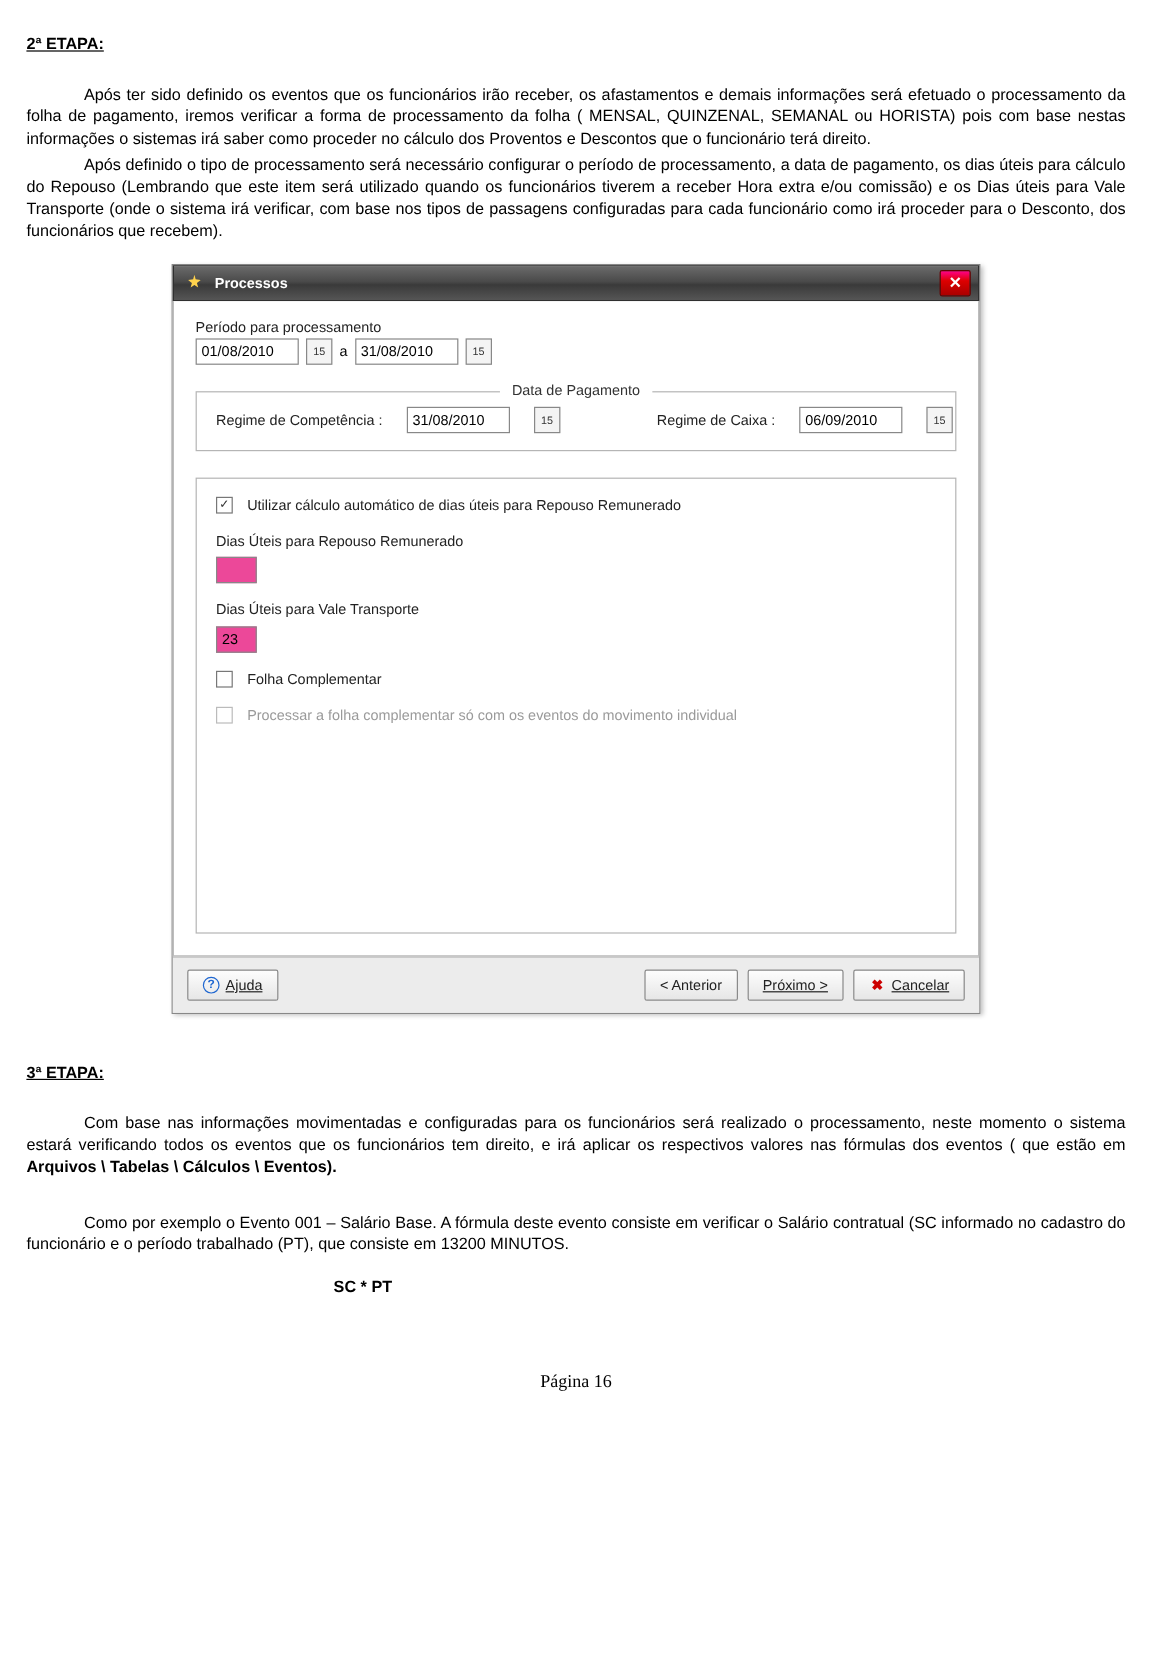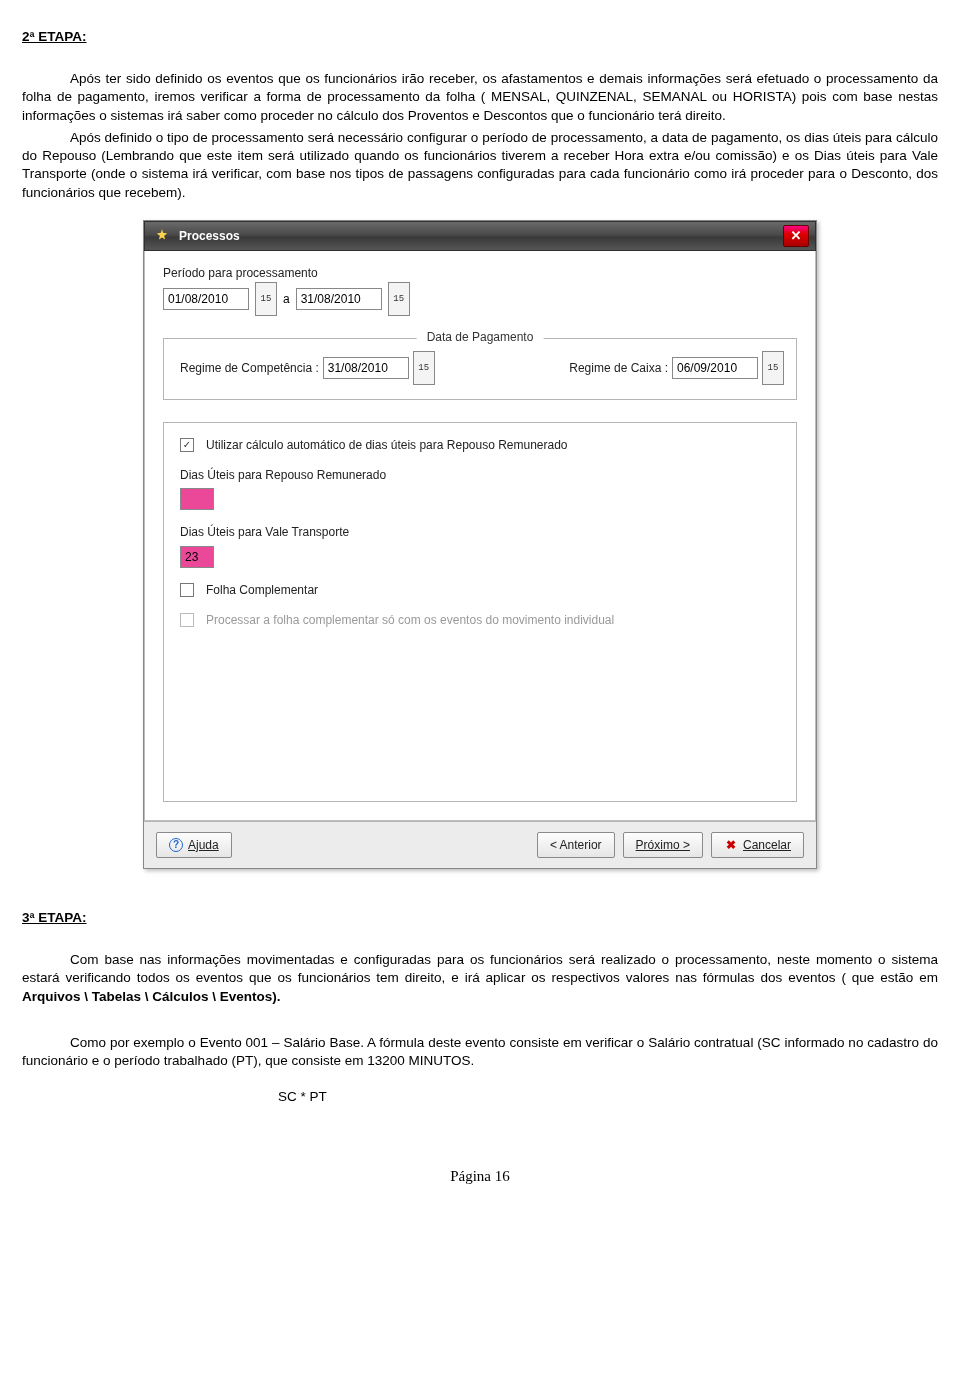--- a/index.html
+++ b/index.html
@@ -3,21 +3,21 @@
 <meta charset="utf-8">
 <style>
   * { box-sizing: border-box; margin: 0; padding: 0; }
   html, body { width: 960px; background: #fff; font-family: Verdana, Arial, sans-serif; }
   body { padding: 28px 22px 20px 22px; color: #000; font-size: 13.5px; line-height: 1.35; }
   .bold { font-weight: bold; }
   .section-title { font-weight: bold; text-decoration: underline; margin-bottom: 24px; display: inline-block; }
   .para { text-align: justify; margin-bottom: 4px; }
   .indent { text-indent: 48px; }
   .gap { height: 24px; }
-  .formula { font-weight: normal; margin-left: 256px; margin-top: 18px; margin-bottom: 24px; }
+  .formula { font-weight: bold; margin-left: 256px; margin-top: 18px; margin-bottom: 24px; }
   .footer { text-align: center; font-family: "Times New Roman", serif; font-size: 15px; margin-top: 60px; }
 
   
   .dialog-wrap { display: flex; justify-content: center; margin: 18px 0 40px 0; }
   .dialog {
     width: 674px;
     background: #efefef;
     border: 1px solid #888;
     box-shadow: 2px 2px 4px rgba(0,0,0,0.25);
   }
@@ -46,45 +46,45 @@
   .h-red { color: #c00000; font-family: Arial, sans-serif; font-size: 22px; margin-bottom: 14px; }
   .lbl { font-family: Tahoma, sans-serif; font-size: 12px; color: #222; }
   .row { display:flex; align-items:center; gap:6px; }
   .datebox {
     width: 86px; height: 22px;
     border: 1px solid #888; background:#fff;
     font-family: Tahoma, sans-serif; font-size: 12px;
     padding: 2px 4px;
   }
   .iconbtn {
-    width: 22px; height: 34px;
+    width: 22px; height: 22px;
     border: 1px solid #888; background:#f4f4f4;
     display:flex; align-items:center; justify-content:center;
-    font-size: 9px; color:#333;font-family:Liberation Mono, monospace;
+    font-size: 9px; color:#333;
   }
   .smalltxt { font-family: Tahoma, sans-serif; font-size: 12px; }
 
   .fieldset {
     border: 1px solid #b5b5b5;
     margin-top: 22px;
-    padding: 12px 12px 14px 16px;
+    padding: 12px 2px 14px 16px;
     position: relative;
   }
   .fieldset .legend {
     position: absolute;
     top: -10px; left: 50%;
     transform: translateX(-50%);
     background: #fff;
     padding: 0 10px;
     font-family: Tahoma, sans-serif;
     font-size: 12px;
     color: #333;
   }
   .fsrow { display:flex; align-items:center; justify-content:space-between; flex-wrap:wrap; gap:10px; }
-  .fsgroup { display:flex; align-items:center; gap:4px; }
+  .fsgroup { display:flex; align-items:center; gap:20px; }
 
   .body2 {
     border: 1px solid #b5b5b5;
     margin-top: 22px;
     padding: 14px 16px 16px 16px;
     height: 380px;
     display:flex; flex-direction:column; gap:14px;
   }
   .chk { width:14px; height:14px; border:1px solid #777; background:#fff; display:inline-flex; align-items:center; justify-content:center; font-size:10px; color:#333; margin-right:6px; }
   .txt-input { width:34px; height:22px; border:1px solid #888; background:#ec4899; font-family:Tahoma,sans-serif; font-size:12px; padding:2px 4px; }

